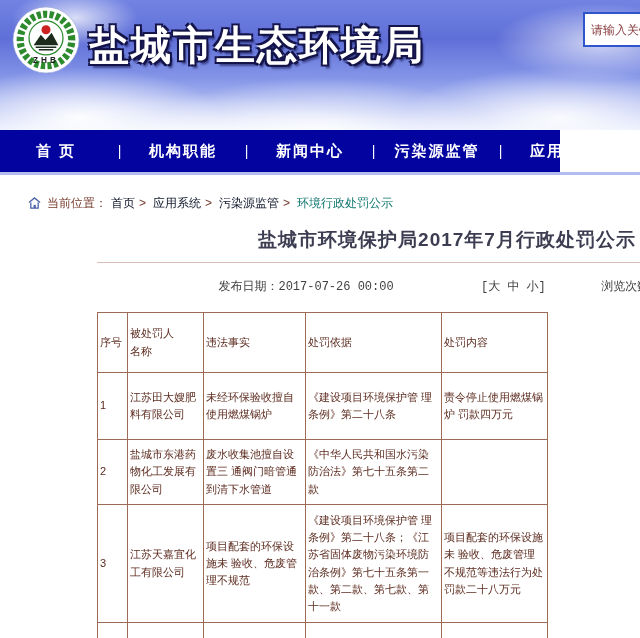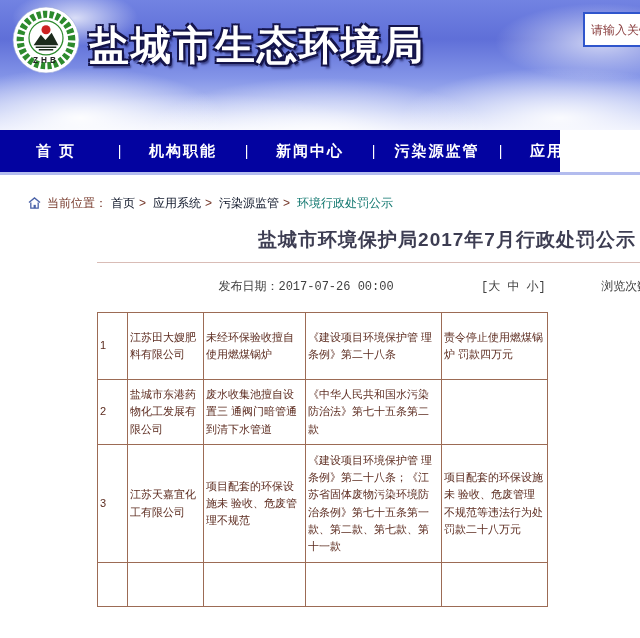--- a/index.html
+++ b/index.html
@@ -121,20 +121,28 @@
 
   <table class="penalty-table">
     <colgroup>
       <col style="width:30px">
         <col style="width:76px">
         <col style="width:102px">
       <col style="width:136px">
         <col style="width:106px">
     </colgroup>
     <tbody>
+      <tr class="r-head">
+        <td>序号</td>
+        <td>被处罚人
+名称</td>
+        <td>违法事实</td>
+        <td>处罚依据</td>
+        <td>处罚内容</td>
+      </tr>
       <tr class="r-1">
         <td>1</td>
         <td>江苏田大嫂肥料有限公司</td>
         <td>未经环保验收擅自使用燃煤锅炉</td>
         <td>《建设项目环境保护管 理条例》第二十八条</td>
         <td>责令停止使用燃煤锅炉 罚款四万元</td>
       </tr>
       <tr class="r-2">
         <td>2</td>
         <td>盐城市东港药物化工发展有限公司</td>

